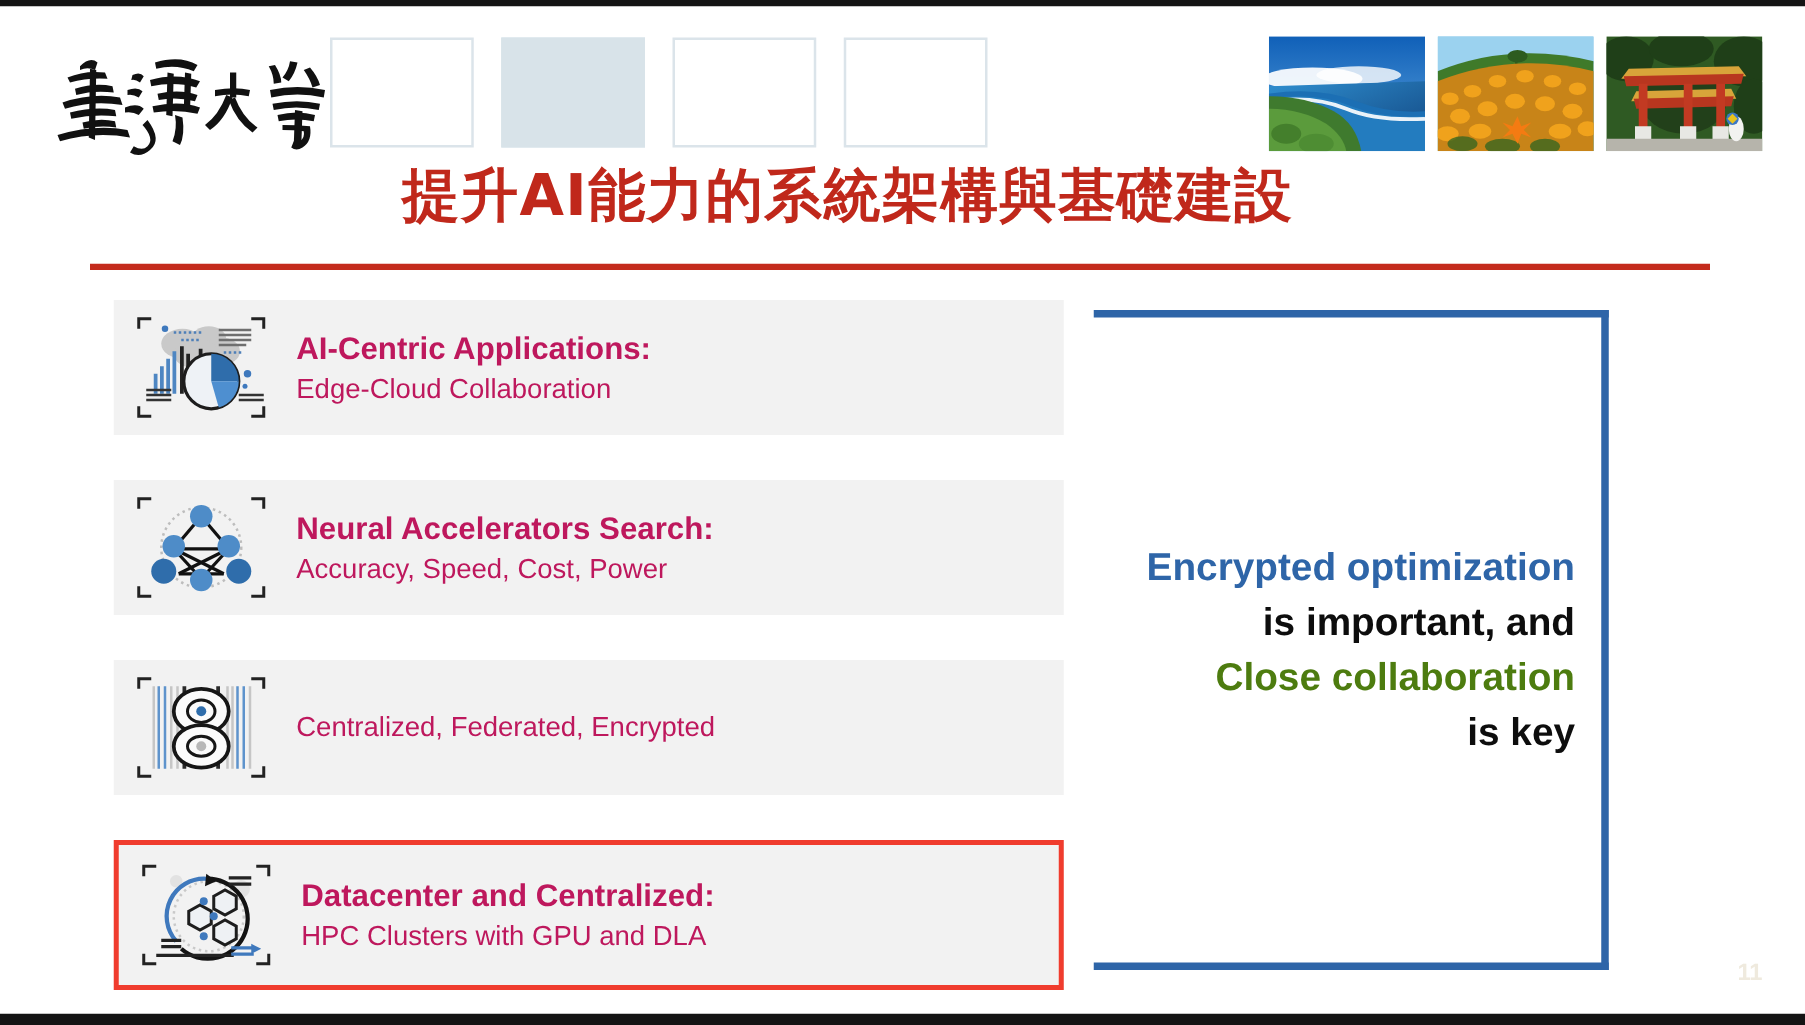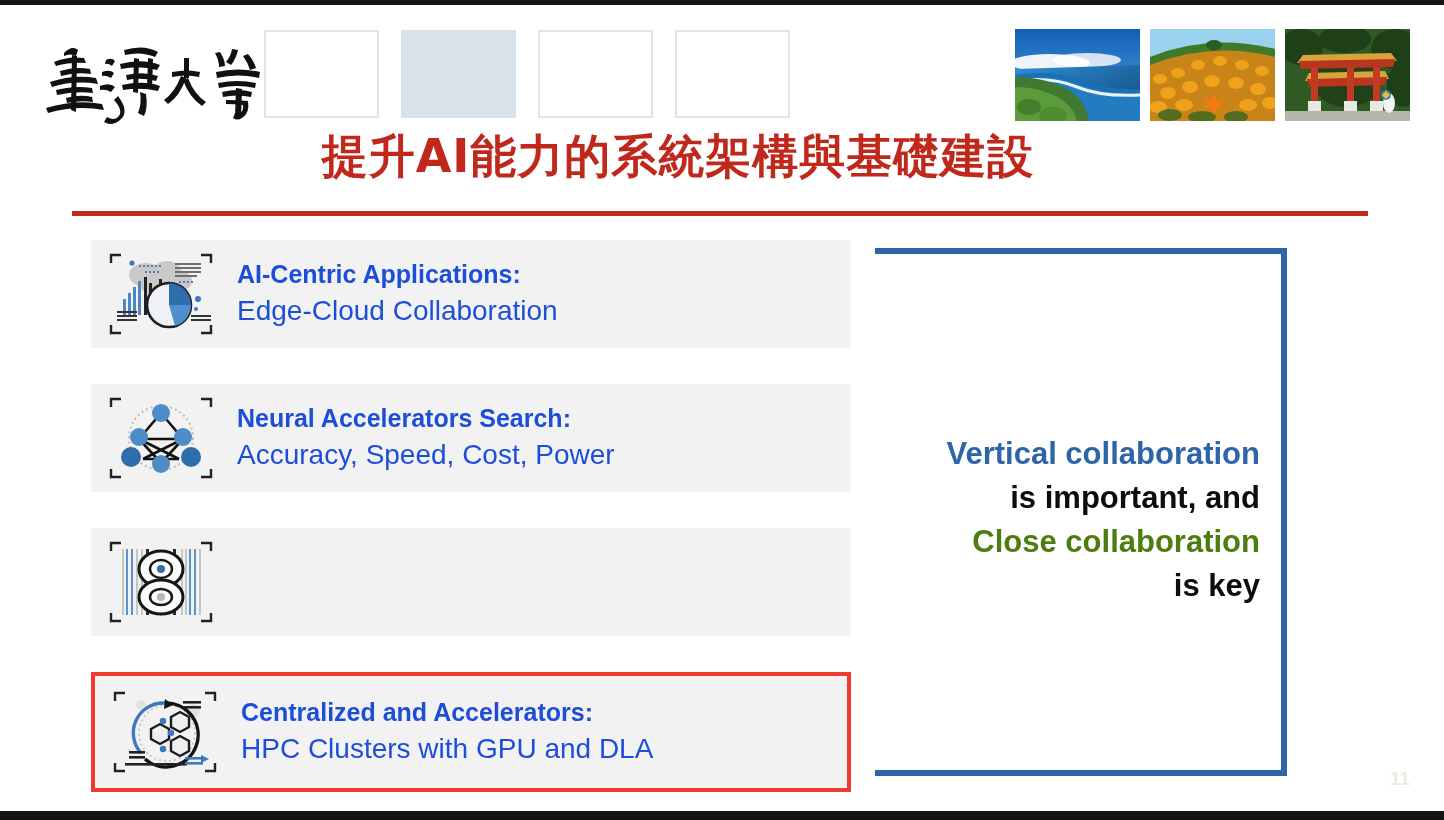--- a/index.html
+++ b/index.html
@@ -108,29 +108,29 @@
     height: 100px;
     flex: 0 0 140px;
     display: flex;
     align-items: center;
     justify-content: center;
   }
   .row-icon svg { display: block; }
   .row-text {
     flex: 1 1 auto;
     padding-left: 6px;
-    color: #1d4ed8;
+    color: #be185d;
   }
   .row-title {
     font-size: 25px;
     font-weight: bold;
     line-height: 1.38;
   }
   .row-sub {
-    font-size: 28px;
+    font-size: 22px;
     font-weight: normal;
     line-height: 1.38;
   }
 
   
   .callout {
     position: absolute;
     left: 875px; top: 248px;
     width: 412px; height: 528px;
     border-top: 6px solid #2e65a8;
@@ -457,20 +457,21 @@
           </g>
           <ellipse cx="60" cy="34" rx="22" ry="18" fill="#fbfbfb" stroke="#161616" stroke-width="3"></ellipse>
           <ellipse cx="60" cy="34" rx="11" ry="9" fill="#fbfbfb" stroke="#161616" stroke-width="2.4"></ellipse>
           <circle cx="60" cy="34" r="4" fill="#2f6dab"></circle>
           <ellipse cx="60" cy="62" rx="22" ry="17" fill="#fbfbfb" stroke="#161616" stroke-width="3"></ellipse>
           <ellipse cx="60" cy="62" rx="11" ry="8" fill="#fbfbfb" stroke="#161616" stroke-width="2.4"></ellipse>
           <circle cx="60" cy="62" r="4" fill="#b8b8b8"></circle>
         </svg>
       </div>
       <div class="row-text">
+        <div class="row-sub">Centralized, Federated, Encrypted</div>
       </div>
     </div>
 
     <div class="row highlight">
       <div class="row-icon">
         <svg width="120" height="94" viewBox="0 0 120 94" xmlns="http://www.w3.org/2000/svg">
           <g stroke="#222" stroke-width="2.4" fill="none">
             <path d="M10 16 L10 8 L20 8"></path>
               <path d="M110 16 L110 8 L100 8"></path>
             <path d="M10 78 L10 86 L20 86"></path>
@@ -498,29 +499,29 @@
           </g>
           <rect x="20" y="78" width="62" height="2.6" fill="#222"></rect>
           <g fill="#3f79bd">
             <rect x="80" y="72" width="18" height="2.6"></rect>
               <rect x="80" y="77" width="18" height="2.6"></rect>
           </g>
           <path d="M96 70 L104 74 L96 78 Z" fill="#3f79bd"></path>
         </svg>
       </div>
       <div class="row-text">
-        <div class="row-title">Centralized and Accelerators:</div>
+        <div class="row-title">Datacenter and Centralized:</div>
         <div class="row-sub">HPC Clusters with GPU and DLA</div>
       </div>
     </div>
   </div>
 
   <div class="callout"></div>
   <div class="callout-text">
-    <div class="c-blue">Vertical collaboration</div>
+    <div class="c-blue">Encrypted optimization</div>
     <div>is important, and</div>
     <div class="c-orange">Close collaboration</div>
     <div>is key</div>
   </div>
 
   <div class="pageno">11</div>
 
 </div>
 
 </body></html>

